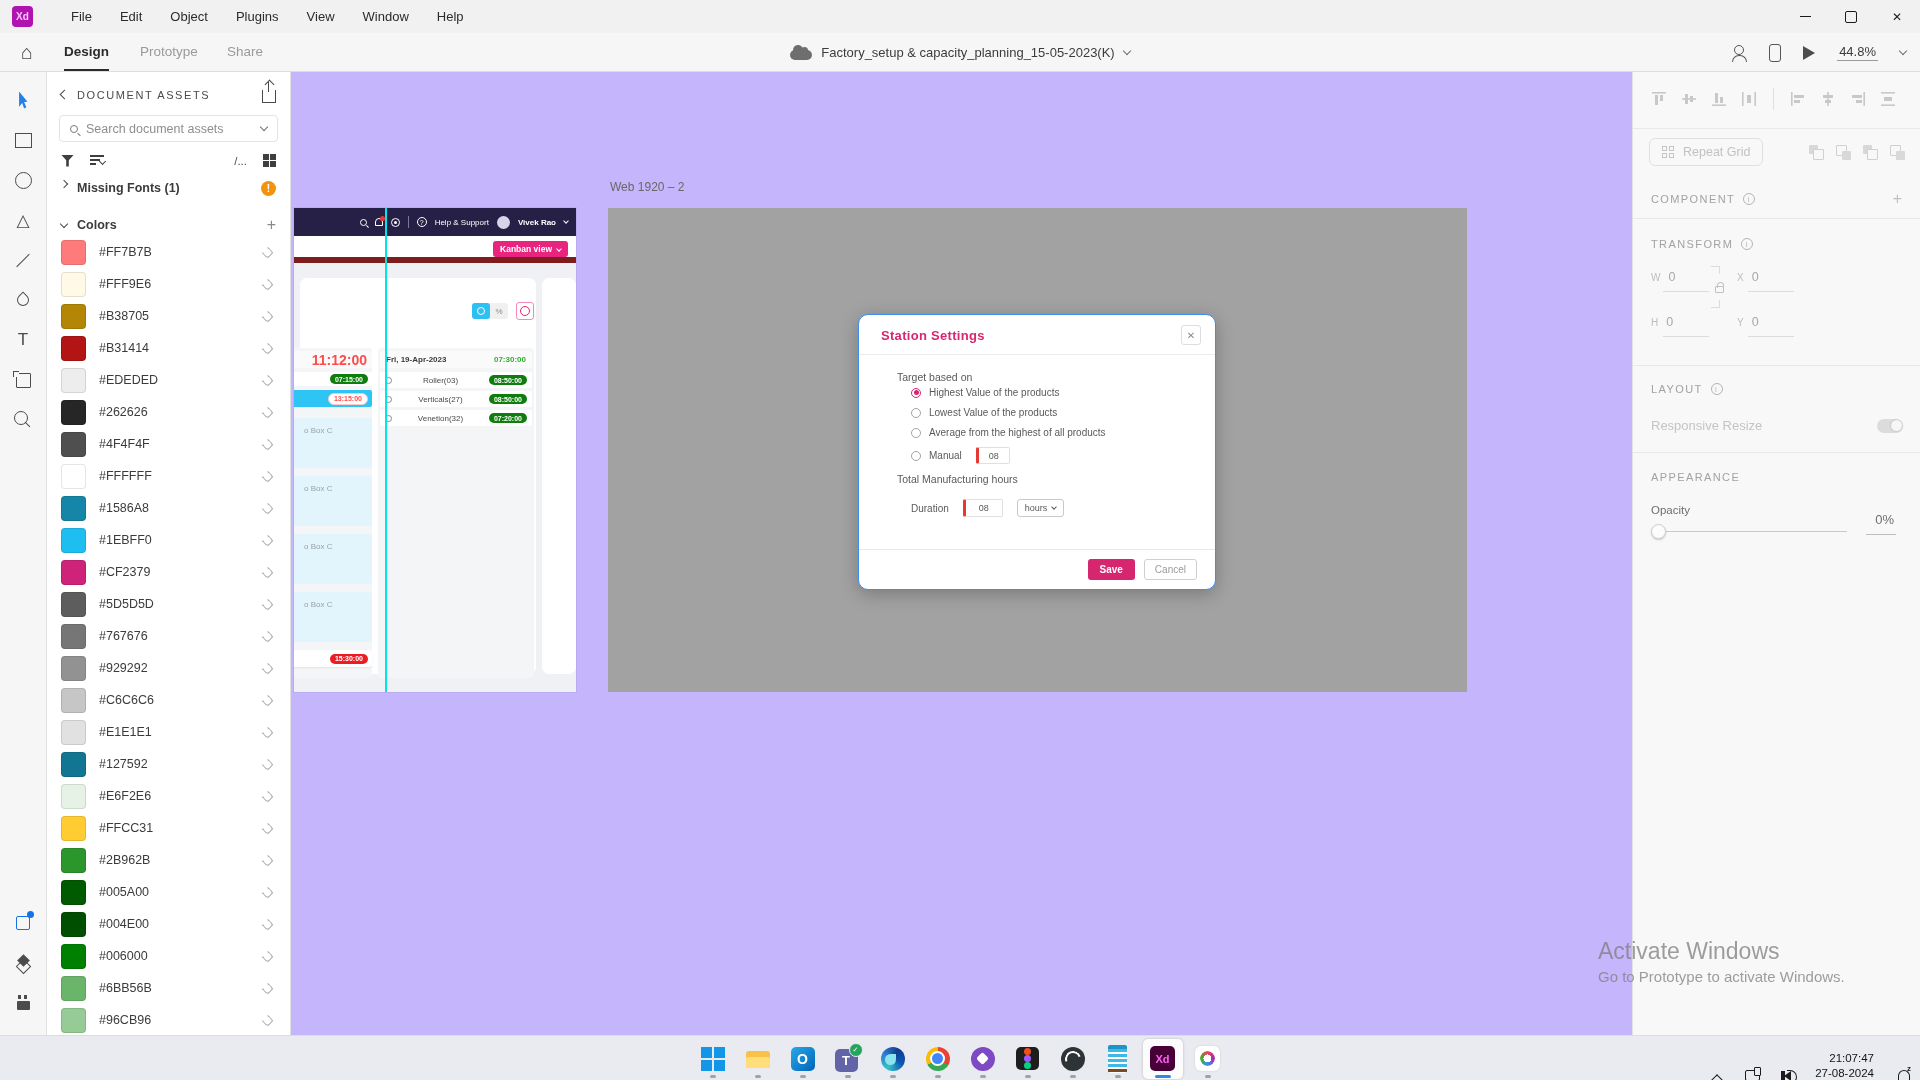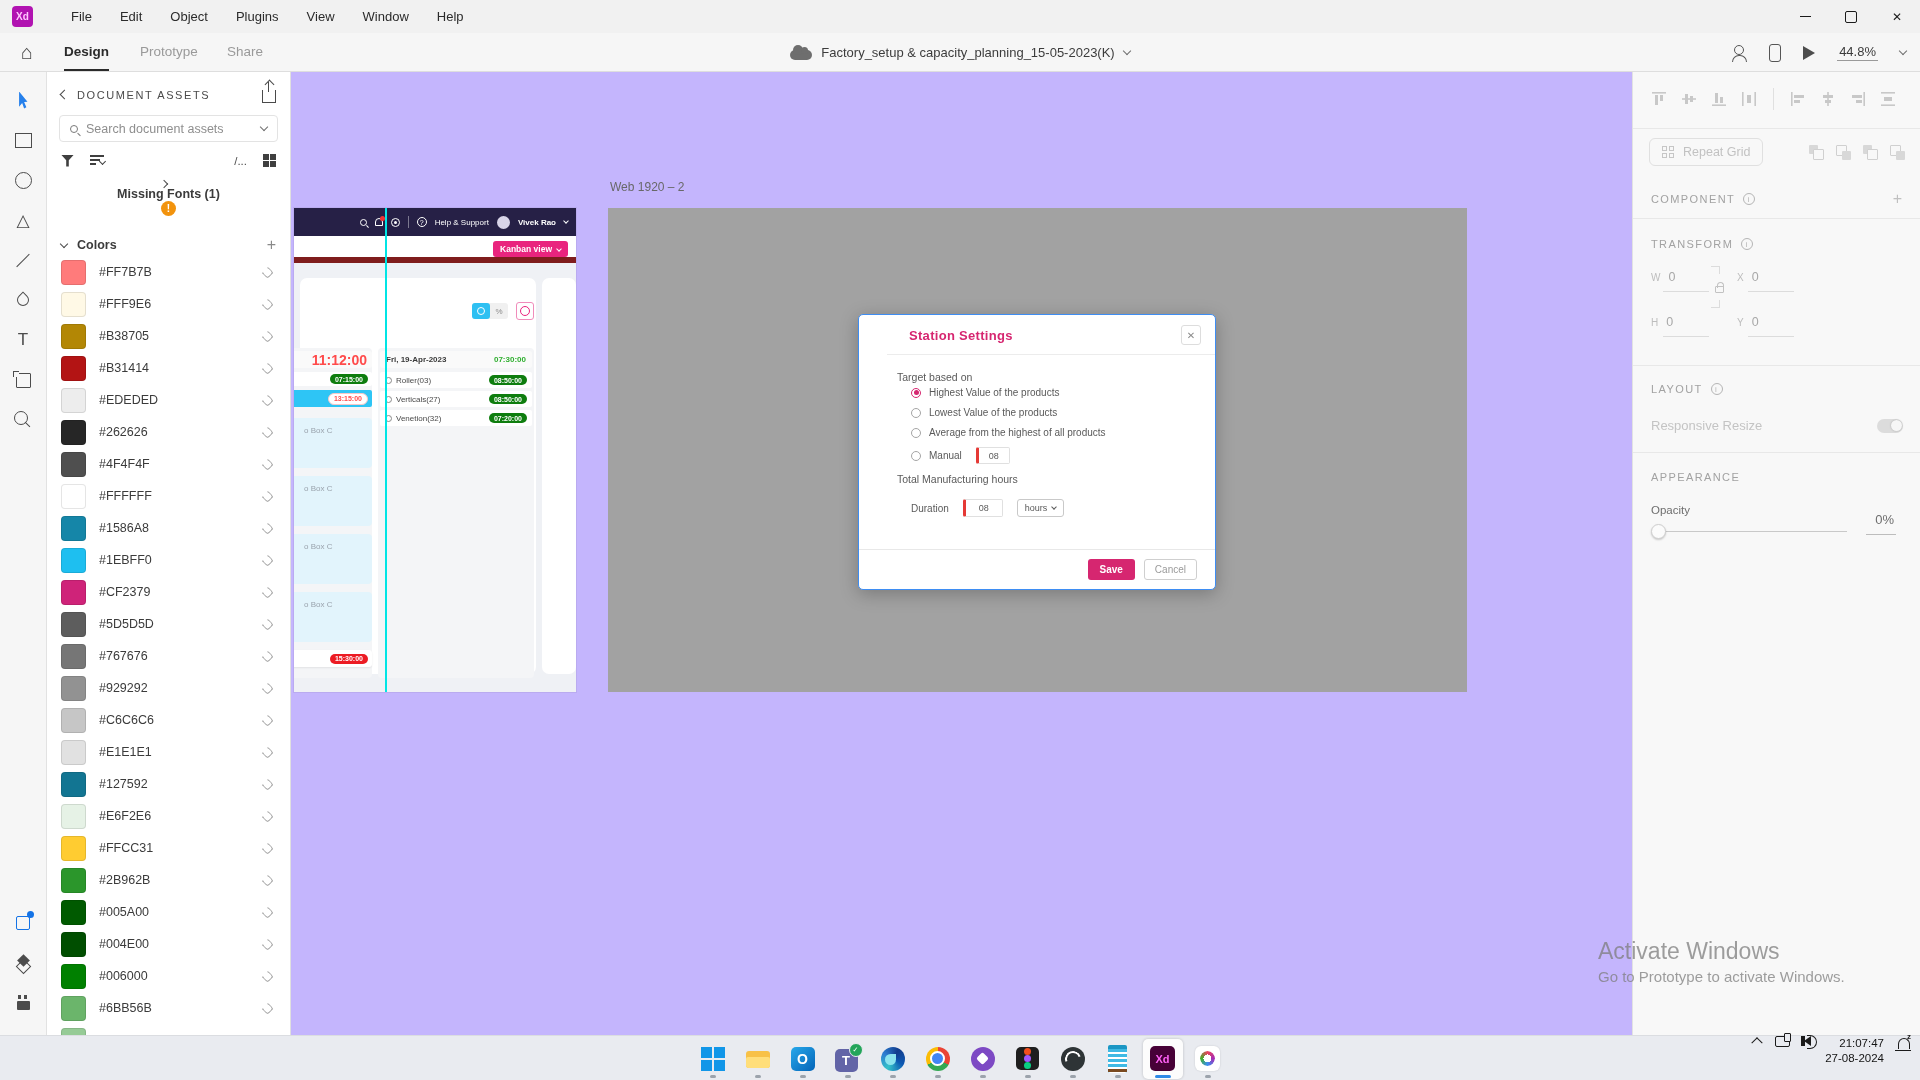--- a/index.html
+++ b/index.html
@@ -75,21 +75,21 @@
   .ap-search input::placeholder { color:#8E8E8E; }
   .ap-filter { display:flex; align-items:center; margin:12px 14px 4px; gap:16px; }
   .funnel-ic { width:13px; height:12px; background:#3F3F3F; clip-path:polygon(0 0,100% 0,60% 48%,60% 100%,40% 100%,40% 48%); }
   .sort-ic { width:14px; height:11px; border-top:2px solid #3F3F3F; position:relative; }
   .sort-ic::before { content:""; position:absolute; left:0; top:2px; width:10px; border-top:2px solid #3F3F3F; }
   .sort-ic::after { content:""; position:absolute; left:0; top:6px; width:6px; border-top:2px solid #3F3F3F; }
   .sort-arrow { position:relative; left:-4px; top:1px; width:5px; height:5px; border-right:1.6px solid #3F3F3F; border-bottom:1.6px solid #3F3F3F; transform:rotate(45deg); }
   .slash-label { margin-left:auto; font-size:11.5px; color:#4A4A4A; }
   .grid-ic { width:13px; height:13px; display:grid; grid-template-columns:6px 6px; grid-gap:1px; }
   .grid-ic span { width:6px; height:6px; background:#3F3F3F; }
-  .ap-missing { display:flex; align-items:center; margin:14px 14px 0;flex-direction:column; }
+  .ap-missing { display:flex; align-items:flex-start; margin:14px 14px 0; }
   .fwd-chev { width:6px; height:6px; border-right:1.6px solid #4A4A4A; border-top:1.6px solid #4A4A4A; transform:rotate(45deg); margin-right:10px; }
   .missing-label { font-size:12.5px; font-weight:bold; color:#3B3B3B; flex:1; }
   .warn-badge { width:15px; height:15px; background:#F2930D; border-radius:50%; color:#fff; font-size:10px; font-weight:bold; display:flex; align-items:center; justify-content:center; }
   .warn-badge::before { content:"!"; }
   .ap-colors-hd { display:flex; align-items:center; margin:22px 14px 4px; }
   .down-chev { width:6px; height:6px; border-right:1.6px solid #4A4A4A; border-bottom:1.6px solid #4A4A4A; transform:rotate(45deg); margin-right:10px; margin-top:-3px; }
   .colors-label { font-size:12.5px; font-weight:bold; color:#3B3B3B; flex:1; }
   .plus-btn { font-size:16px; color:#8A8A8A; line-height:14px; }
   .plus-btn::before { content:"+"; }
   .color-row { display:flex; align-items:center; height:32px; padding:0 18px 0 14px; }
@@ -132,35 +132,35 @@
   .pv-clock { width:8px; height:8px; border:1.3px solid #fff; border-radius:50%; }
   .pv-pct { font-size:8px; color:#8A8A8A; }
   .pv-gearbtn { position:absolute; left:216px; top:24px; width:18px; height:18px; background:#fff; border:1px solid #F08CBB; border-radius:3px; display:flex; align-items:center; justify-content:center; }
   .pv-gearbtn::before { content:""; width:8px; height:8px; border:1.6px solid #E9247E; border-radius:50%; }
   .pv-hdr-l { position:absolute; left:-26px; top:73px; width:98px; height:17px; background:#FAFAFA; border-radius:3px; display:flex; align-items:center; justify-content:flex-end; padding:0 5px; }
   .pv-time-red { font-size:14px; font-weight:bold; color:#FF4B4B;margin-left:24px; }
   .pv-hdr-r { position:absolute; left:80px; top:73px; width:152px; height:17px; background:#FAFAFA; border-radius:3px; display:flex; align-items:center; justify-content:space-between; padding:0 6px; }
   .pv-date { font-size:8px; font-weight:bold; color:#3A3A3A; }
   .pv-time-green { font-size:8px; font-weight:bold; color:#2FAF2F; }
   .pv-rows { position:absolute; left:80px; top:94px; width:152px; }
-  .pv-row { height:16px; background:#fff; border-radius:2px; margin-bottom:3px; display:flex; align-items:center; padding:0 5px; gap:4px; }
+  .pv-row { height:16px; background:#fff; border-radius:2px; margin-bottom:3px; display:flex; align-items:center; padding:0 5px; gap:4px;text-align:center; }
   .pv-dot { width:7px; height:7px; border:1.2px solid #8A8A8A; border-radius:50%; flex:none; }
   .pv-name { font-size:8px; color:#4A4A4A; flex:1; }
   .pv-pill { background:#0E7D0E; color:#fff; font-size:7px; font-weight:bold; border-radius:7px; padding:1.5px 5px; }
   .pv-lrow1 { position:absolute; left:-26px; top:94px; width:98px; height:14px; background:#fff; border-radius:2px; display:flex; align-items:center; justify-content:flex-end; padding:0 4px; }
   .pv-lrow2 { position:absolute; left:-26px; top:112px; width:98px; height:17px; background:#2EC5F5; border-radius:2px; display:flex; align-items:center; justify-content:flex-end; padding:0 4px; }
   .pv-pill-white { background:#fff; color:#FF4B4B; font-size:7px; font-weight:bold; border-radius:7px; padding:1.5px 5px; border:1px solid #F7C8C8; }
   .pv-cards { position:absolute; left:-26px; top:140px; width:98px; }
   .pv-card { height:50px; background:#E2F4FC; border-radius:4px; margin-bottom:8px; font-size:8px; color:#9AA3AD; padding:8px 0 0 30px; }
   .pv-bottom { position:absolute; left:-26px; top:372px; width:98px; height:17px; background:#fff; border-radius:3px; display:flex; align-items:center; justify-content:flex-end; padding:0 4px; box-shadow:0 1px 2px rgba(0,0,0,0.08); }
   .pv-pill-red { background:#EC1C24; color:#fff; font-size:7px; font-weight:bold; border-radius:7px; padding:1.5px 5px; }
   .pv-guide { position:absolute; left:91px; top:0; width:2px; height:484px; background:#00E5E5; z-index:5; }
 
   
-  #modal { position:absolute; left:567px; top:242px; width:358px; height:276px; background:#fff; border:1.5px solid #3E8DF3; border-radius:5px; box-shadow:0 4px 18px rgba(0,0,0,0.25);padding-left:28px; }
+  #modal { position:absolute; left:567px; top:242px; width:358px; height:276px; background:#fff; border:1.5px solid #3E8DF3; border-radius:10px; box-shadow:0 4px 18px rgba(0,0,0,0.25); }
   .md-header { position:relative; height:40px; border-bottom:1px solid #ECECEC; }
   .md-title { position:absolute; left:22px; top:13px; font-size:13px; font-weight:bold; color:#D62670; letter-spacing:0.3px; }
   .md-close { position:absolute; right:14px; top:10px; width:20px; height:20px; border:1px solid #DDD; border-radius:3px; display:flex; align-items:center; justify-content:center; color:#8A8A8A; font-size:10px; }
   .md-close::before { content:"✕"; }
   .md-sec1 { position:absolute; left:38px; top:56px; font-size:10.5px; color:#5A5A5A; }
   .md-radio-row { position:absolute; left:52px; display:flex; align-items:center; gap:8px; }
   .radio { width:10px; height:10px; border:1.4px solid #A5A5A5; border-radius:50%; position:relative; flex:none; }
   .radio.sel { border-color:#D62670; }
   .radio.sel::after { content:""; position:absolute; inset:1.5px; background:#D62670; border-radius:50%; }
   .md-opt { font-size:10px; color:#5A5A5A; }
@@ -240,21 +240,21 @@
   .tb-loop::after { content:""; position:absolute; width:9px; height:9px; background:#fff; transform:rotate(45deg); left:8px; top:8px; border-radius:2px; }
   .tb-figma::before { content:""; width:23px; height:23px; background:#1E1E1E; border-radius:5px; }
   .tb-figma::after { content:""; position:absolute; width:7px; height:7px; background:#A259FF; border-radius:50%; left:9px; top:9px; box-shadow:0 -7px #F24E1E, 0 7px #0ACF83; }
   .tb-obs::before { content:""; width:24px; height:24px; background:#2E3436; border-radius:50%; }
   .tb-obs::after { content:""; position:absolute; width:12px; height:12px; border:2.5px solid #fff; border-color:#fff transparent transparent #fff; border-radius:50%; left:5px; top:5px; transform:rotate(25deg); }
   .tb-notepad::before { content:""; width:19px; height:24px; background:#3FB9E4; border-radius:2px; background-image:repeating-linear-gradient(#3FB9E4 0 3px, #fff 3px 5px); border-top:4px solid #1B96C4; }
   .tb-notepad::after { content:""; position:absolute; bottom:0; left:3px; width:19px; height:3px; background:#7A4A21; }
   .tb-xd::before { content:"Xd"; width:25px; height:25px; background:#470137; border-radius:5px; color:#FF61F6; font-size:11px; font-weight:bold; display:flex; align-items:center; justify-content:center; }
   .tb-creative-cloud::before { content:""; width:25px; height:25px; background:#fff; border-radius:6px; box-shadow:0 0 2px rgba(0,0,0,0.15); }
   .tb-creative-cloud::after { content:""; position:absolute; width:15px; height:15px; border-radius:50%; left:5px; top:5px; background:conic-gradient(#E9435E,#A72BB4,#3A8EF0,#43B02A,#E9435E); -webkit-mask:radial-gradient(circle, transparent 0 4px, #000 4px); mask:radial-gradient(circle, transparent 0 4px, #000 4px); }
-  .tb-tray { position:absolute; right:10px; top:0; height:45px; display:flex; align-items:flex-start; gap:14px; }
+  .tb-tray { position:absolute; right:10px; top:0; height:45px; display:flex; align-items:flex-end; gap:24px; }
   .tray-chev { width:8px; height:8px; border-left:1.7px solid #1b1b1b; border-top:1.7px solid #1b1b1b; transform:rotate(45deg) translate(2px,2px); }
   .tray-net { width:15px; height:11px; border:1.5px solid #1b1b1b; border-radius:2px; position:relative; }
   .tray-net::after { content:""; position:absolute; right:-2px; top:-4px; width:5px; height:7px; border:1.5px solid #1b1b1b; background:#E9EBF0; border-radius:1px; }
   .tray-vol { width:0; height:0; border-top:5px solid transparent; border-bottom:5px solid transparent; border-right:7px solid #1b1b1b; position:relative; }
   .tray-vol::before { content:""; position:absolute; left:-3px; top:-5px; width:4px; height:10px; background:#1b1b1b; }
   .tray-vol::after { content:""; position:absolute; left:3px; top:-6px; width:9px; height:12px; border:1.7px solid #1b1b1b; border-left:none; border-radius:0 9px 9px 0; }
   .tray-clock { text-align:right; font-size:11.5px; color:#141414; line-height:1.3; }
   .tray-bell { width:12px; height:11px; border:1.6px solid #1b1b1b; border-bottom:none; border-radius:6px 6px 0 0; position:relative; margin-top:2px; }
   .tray-bell::before { content:""; position:absolute; left:-4px; bottom:-2px; width:16px; border-top:1.6px solid #1b1b1b; }
   .tray-bell::after { content:"z"; position:absolute; right:-2px; top:-7px; font-size:8px; font-weight:bold; color:#1b1b1b; }

